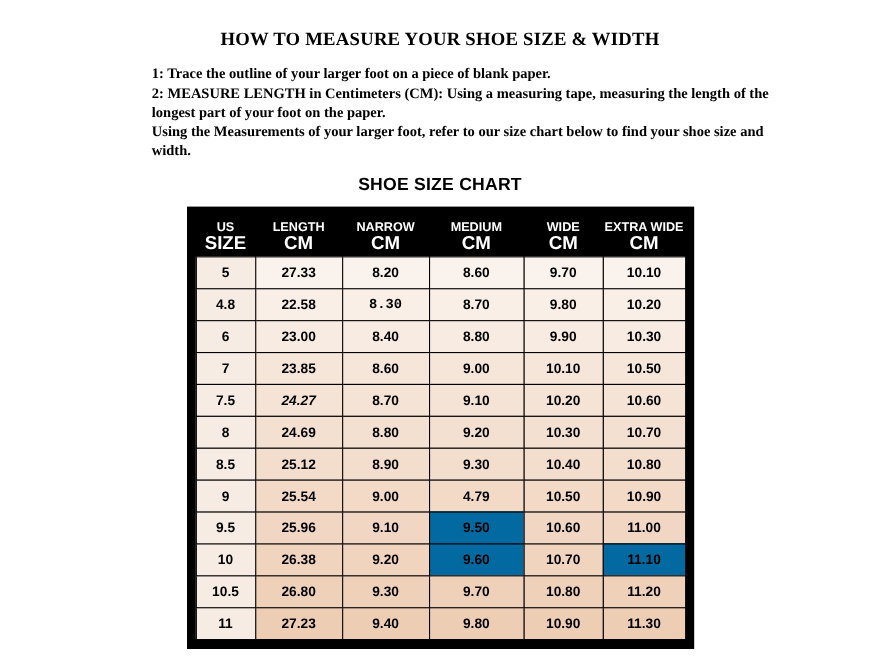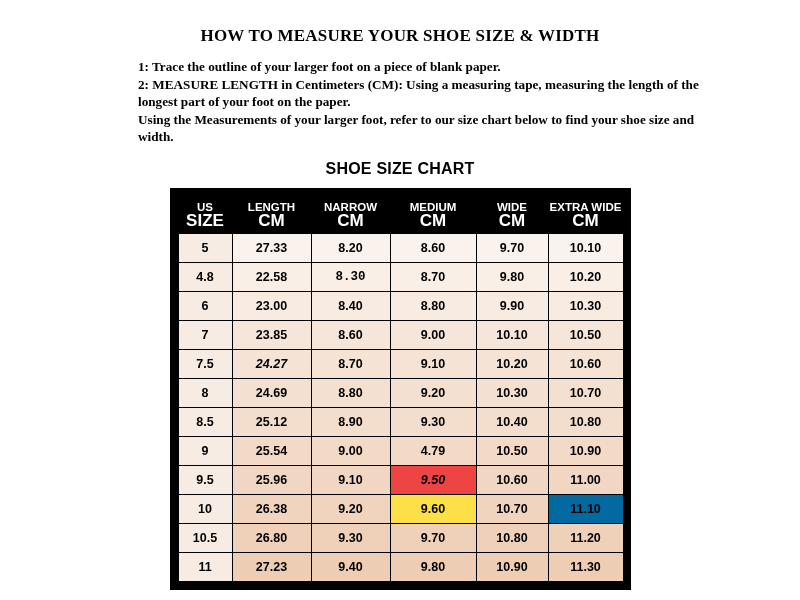--- a/index.html
+++ b/index.html
@@ -217,29 +217,29 @@
             <td class="val" style="background: rgb(242, 218, 199);">25.54</td>
             <td class="val" style="background: rgb(242, 218, 199);">9.00</td>
             <td class="val" style="background: rgb(242, 218, 199);">4.79</td>
             <td class="val" style="background: rgb(242, 218, 199);">10.50</td>
             <td class="val" style="background: rgb(242, 218, 199);">10.90</td>
           </tr>
           <tr>
             <td class="size-cell">9.5</td>
             <td class="val" style="background: rgb(241, 215, 195);">25.96</td>
             <td class="val" style="background: rgb(241, 215, 195);">9.10</td>
-            <td class="val" style="background: #ef4444; font-style: italic;">9.50</td>
+            <td class="val" style="background: #0369a1;">9.50</td>
             <td class="val" style="background: rgb(241, 215, 195);">10.60</td>
             <td class="val" style="background: rgb(241, 215, 195);">11.00</td>
           </tr>
           <tr>
             <td class="size-cell">10</td>
             <td class="val" style="background: rgb(240, 212, 190);">26.38</td>
             <td class="val" style="background: rgb(240, 212, 190);">9.20</td>
-            <td class="val" style="background: #fde047; margin-left: 39px;">9.60</td>
+            <td class="val" style="background: #0369a1; margin-left: 39px;">9.60</td>
             <td class="val" style="background: rgb(240, 212, 190);">10.70</td>
             <td class="val" style="background: #0369a1;">11.10</td>
           </tr>
           <tr>
             <td class="size-cell">10.5</td>
             <td class="val" style="background: rgb(239, 209, 186);">26.80</td>
             <td class="val" style="background: rgb(239, 209, 186);">9.30</td>
             <td class="val" style="background: rgb(239, 209, 186);">9.70</td>
             <td class="val" style="background: rgb(239, 209, 186);">10.80</td>
             <td class="val" style="background: rgb(239, 209, 186);">11.20</td>

